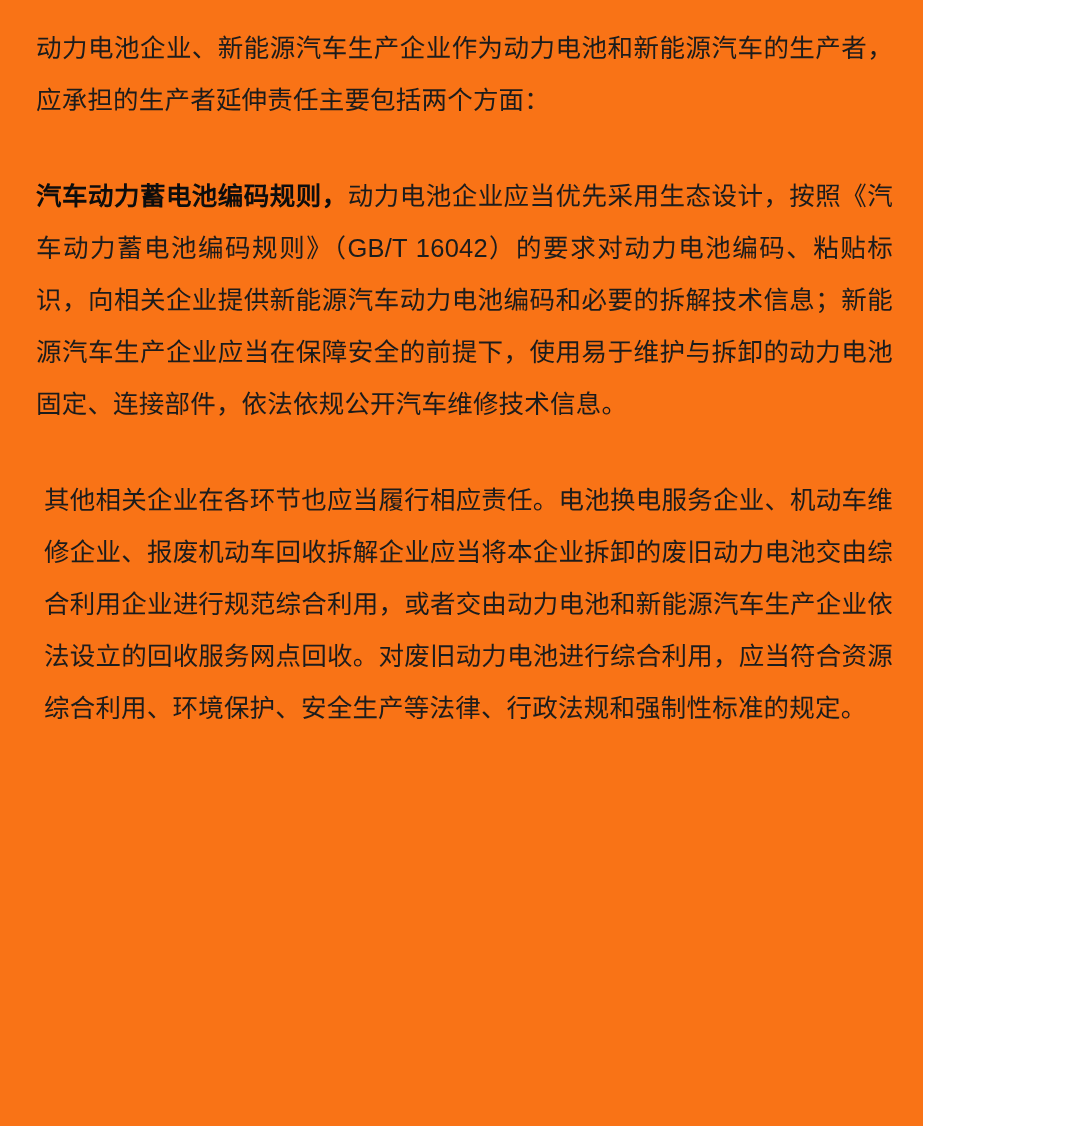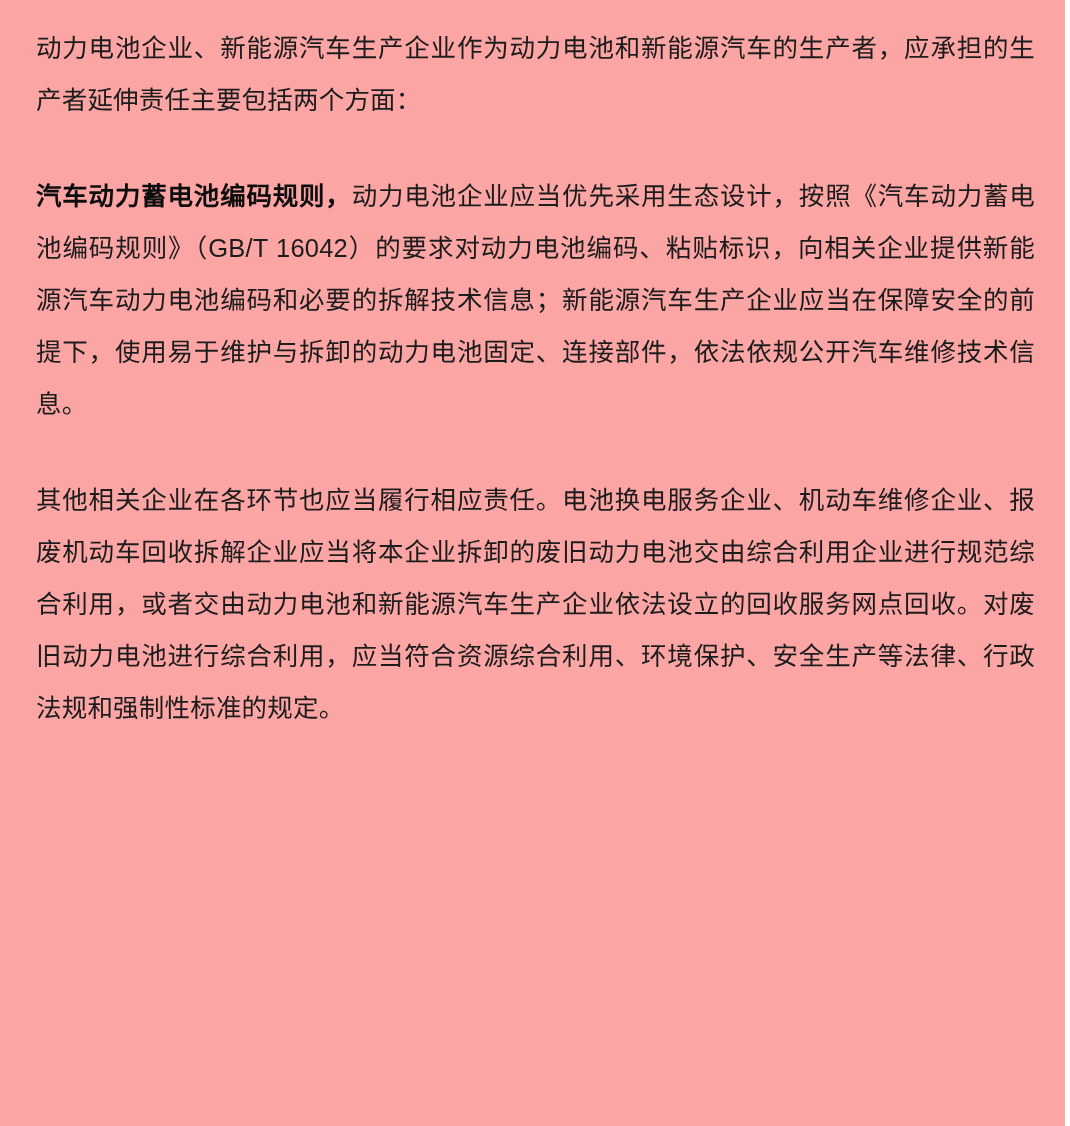--- a/index.html
+++ b/index.html
@@ -10,36 +10,37 @@
   }
   body {
     width: 1070px;
     min-height: 1126px;
     font-family: "Liberation Sans", "DejaVu Sans", sans-serif;
     color: #1a1a1a;
     -webkit-font-smoothing: antialiased;
   }
   .page {
     box-sizing: border-box;
-    width: 1065px;
+    width: 923px;
     min-height: 1126px;
     padding: 22px 30px 20px 36px;
-    background: #fca5a5;
+    background: #f97316;
   }
   .para {
     font-size: 25.5px;
     line-height: 52px;
     letter-spacing: 0.2px;
     text-align: justify;
     text-justify: inter-ideograph;
     margin: 0 0 44px 0;
     color: #1c1c1c;
   }
   .para:last-child {
     margin-bottom: 0;
+    margin-left: 8px;
   }
   .lead {
     font-weight: bold;
     color: #0d0d0d;
   }
 </style>
 </head>
 <body>
 
 <div class="page">

